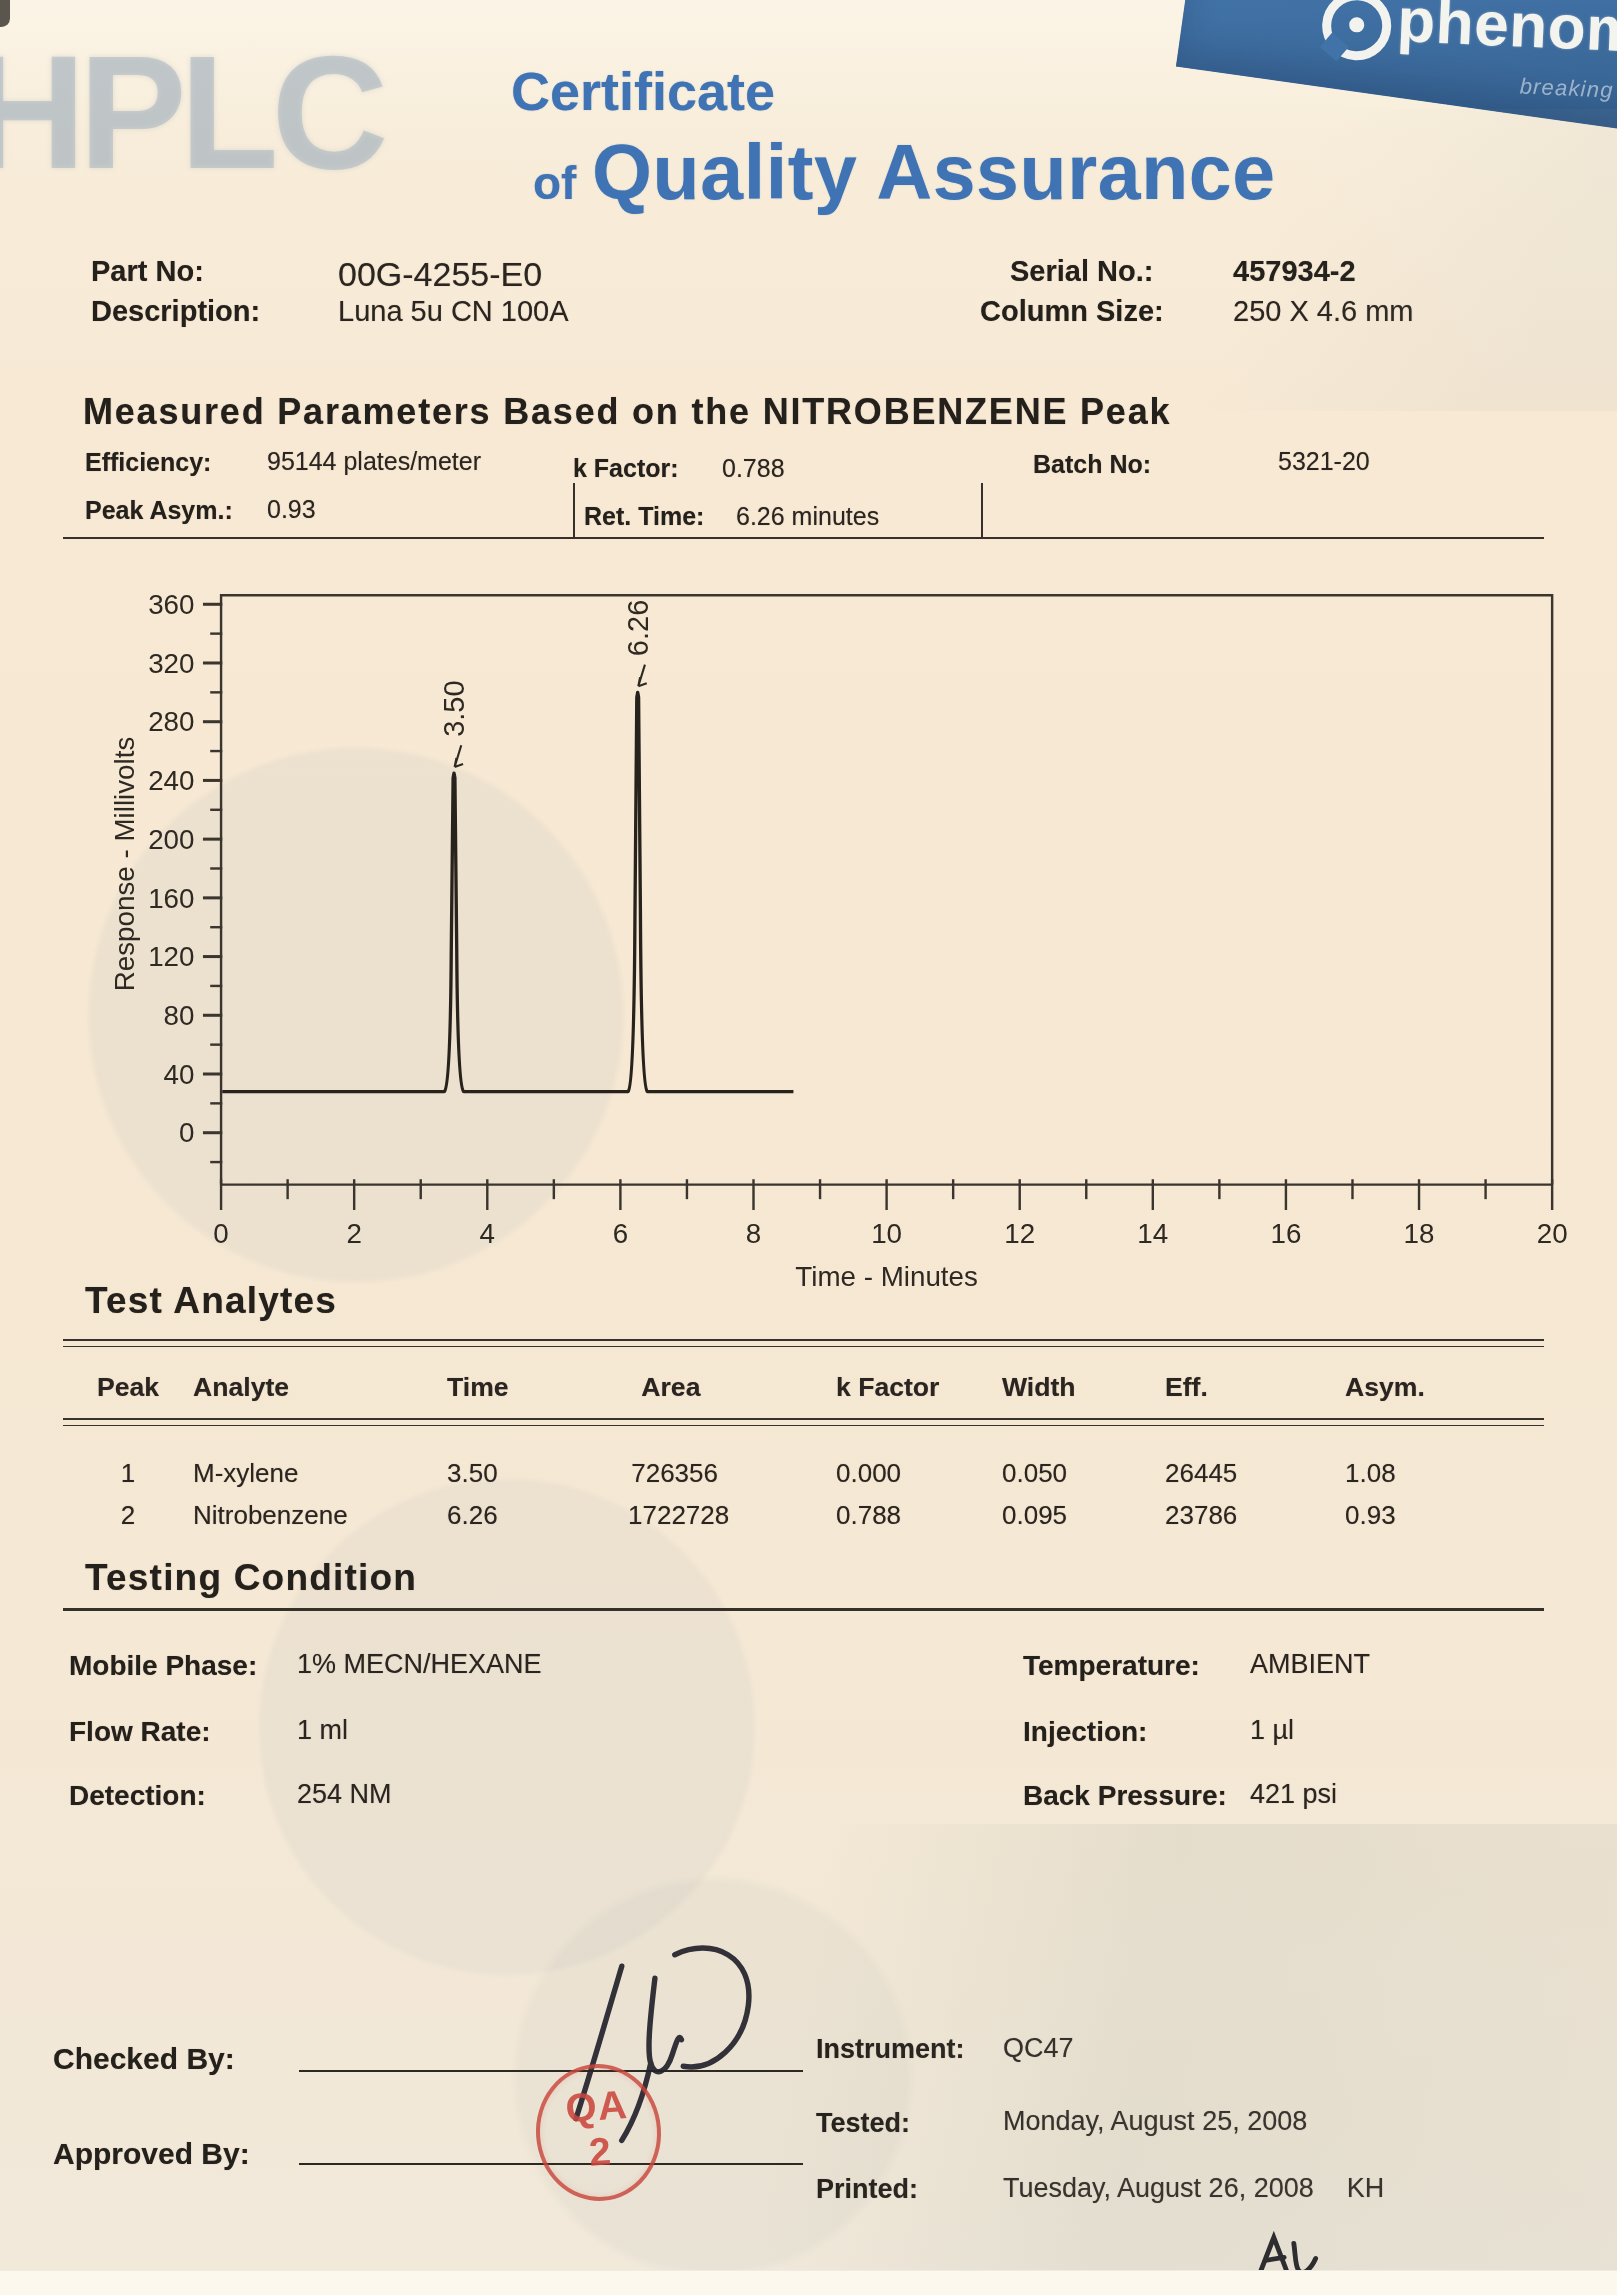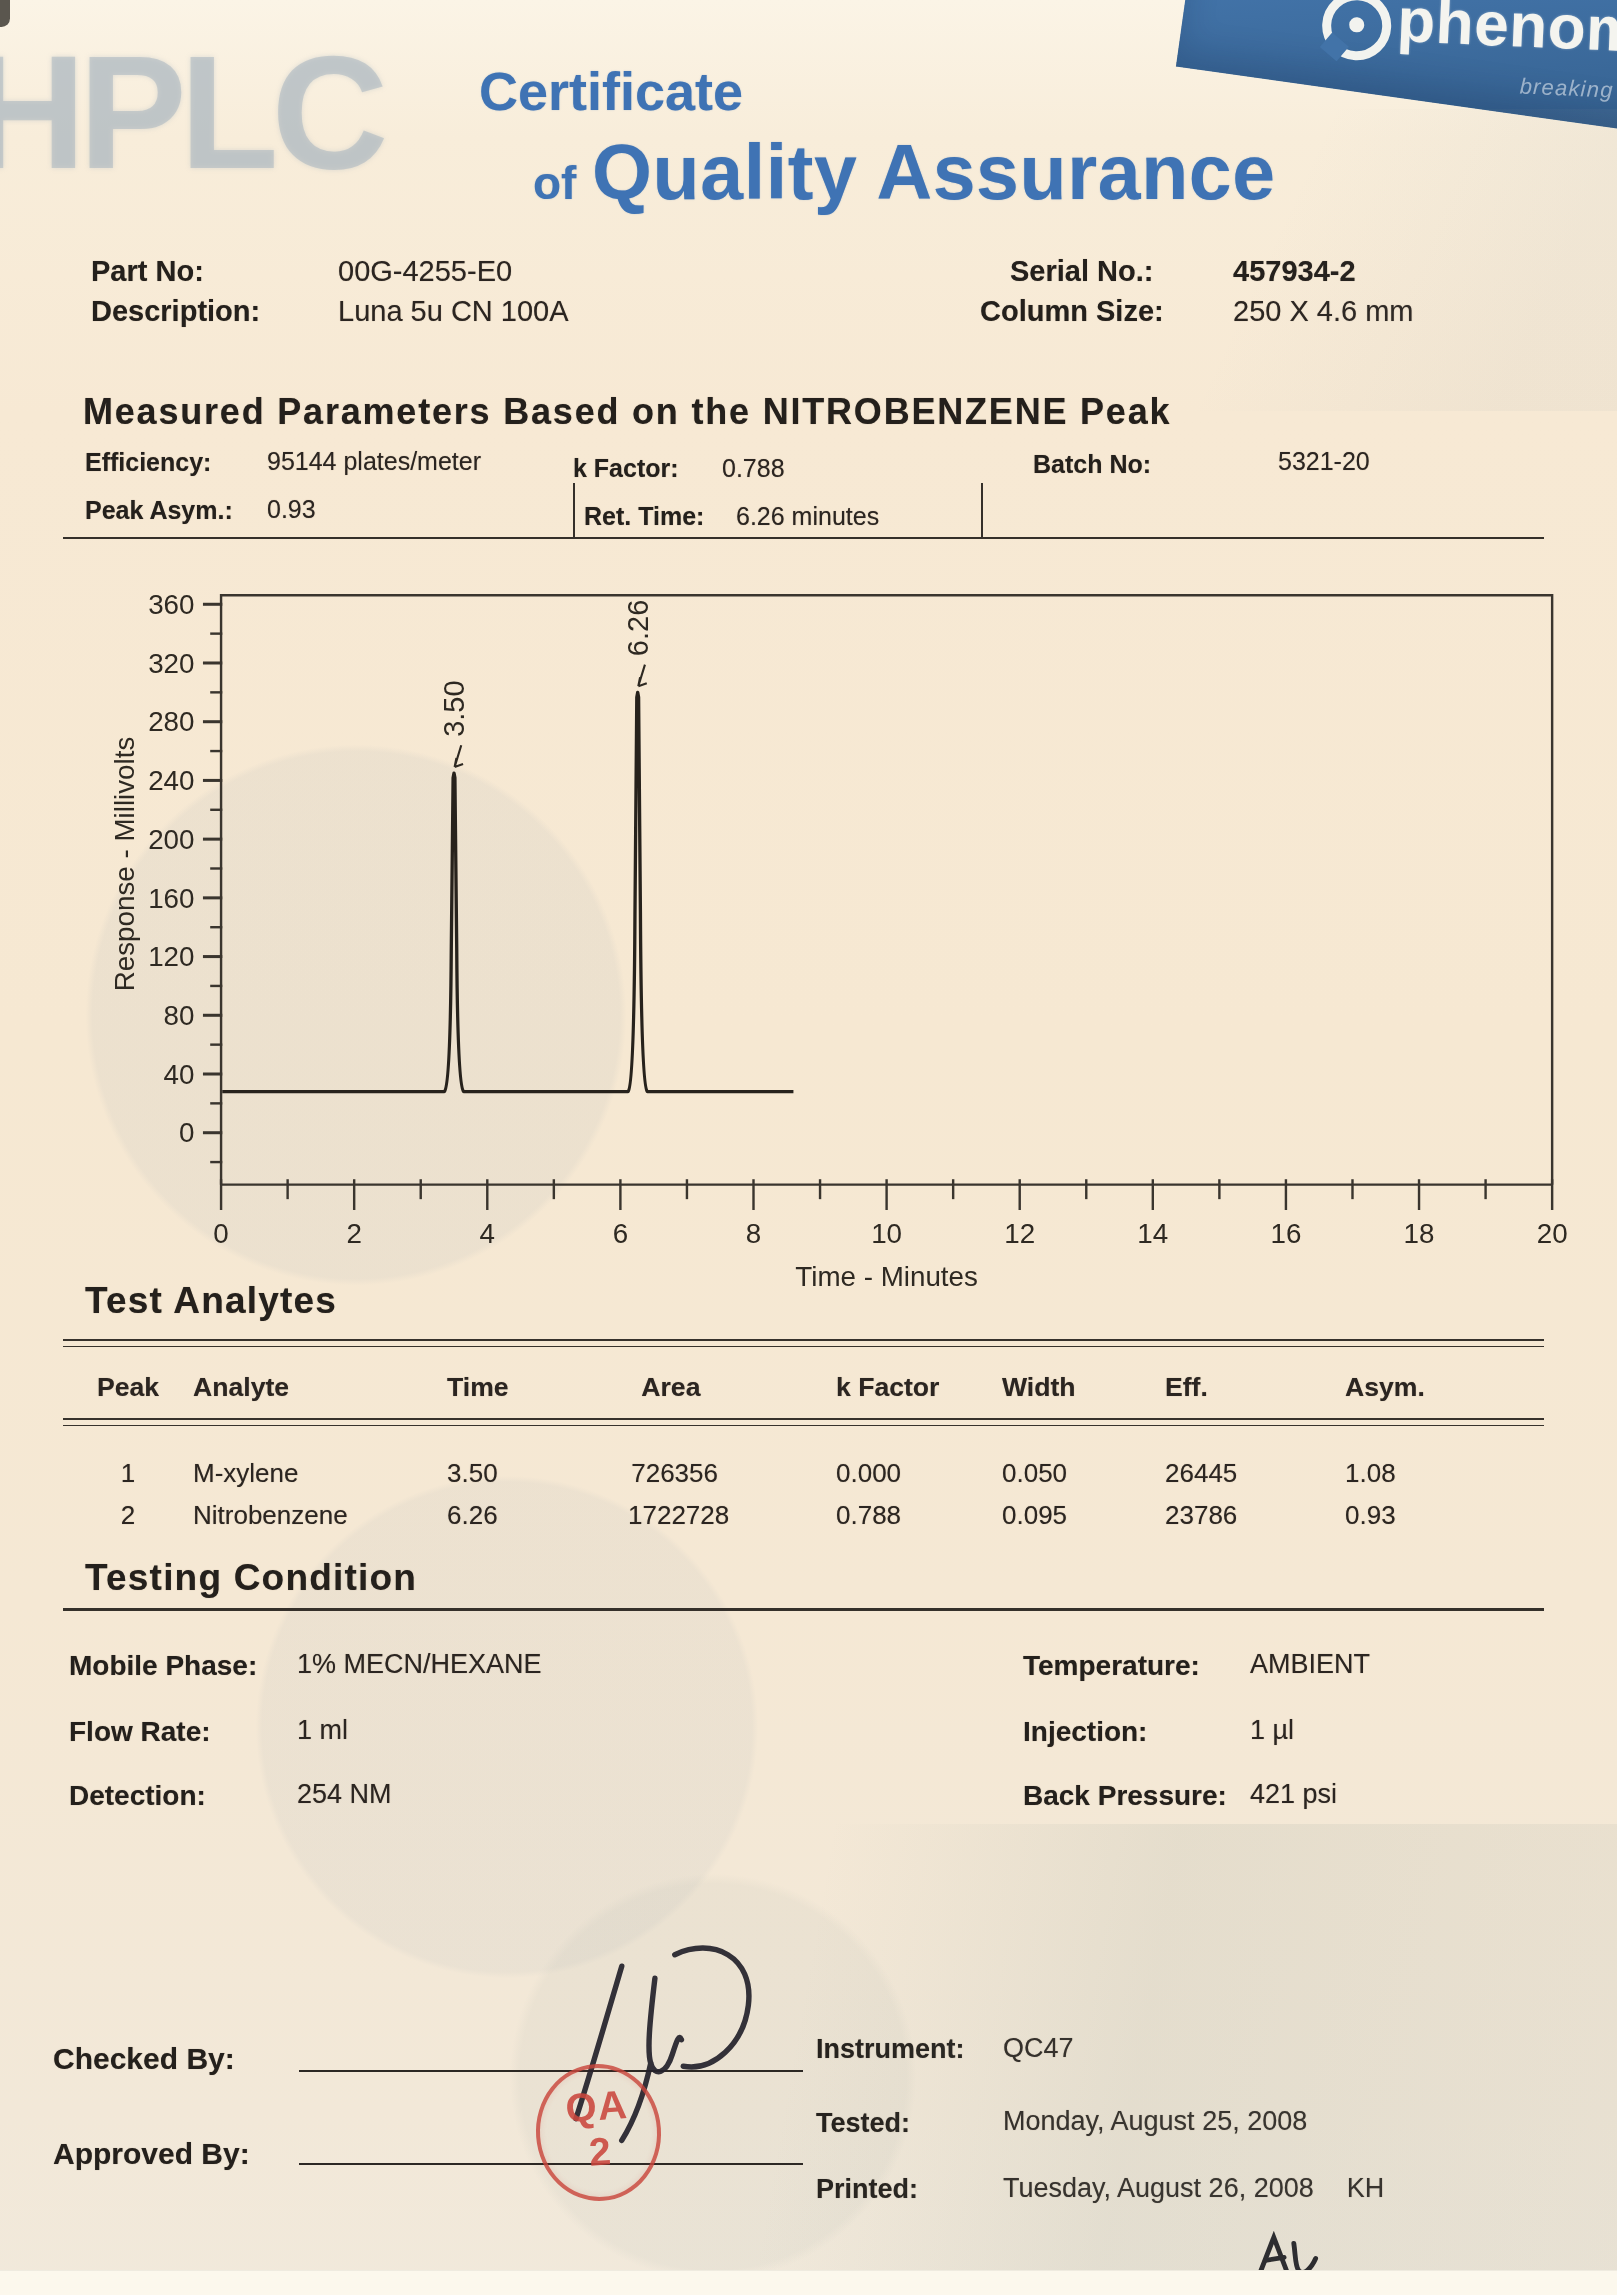--- a/index.html
+++ b/index.html
@@ -62,28 +62,28 @@
   <div class="banner abs" style="top:-121px;right:-66px;width:495px;height:223px;transform:rotate(8deg);"></div>
   <div class="abs" style="left:1298px;top:-13.3px;width:423px;height:139px;transform:rotate(2.5deg);">
     <div class="ring abs" style="left:23px;top:11px;width:51px;height:51px;"></div>
     <div class="ring-dot abs" style="left:50px;top:37px;width:14.5px;height:14.5px;"></div>
     <div class="ring-gap abs" style="left:25px;top:58px;width:22px;height:19.3px;transform:rotate(38deg);"></div>
     <div class="brand-word abs" style="left:98px;top:2.4px;white-space:nowrap;">phenomen</div>
     <div class="brand-tag abs" style="left:223px;top:86px;white-space:nowrap;">breaking</div>
   </div>
 
   <div class="watermark abs" style="left:-31px;top:19.3px;">HPLC</div>
-  <div class="blue-title abs b" style="left:479px;top:60px;font-size:54px;">Certificate</div>
+  <div class="blue-title abs b" style="left:511px;top:60px;font-size:54px;">Certificate</div>
   <div class="abs" style="left:490px;top:128px;white-space:nowrap;display:flex;align-items:baseline;gap:15.7px;margin-left:43px;">
     <span class="blue-title b" style="font-size:46px;">of</span>
     <span class="blue-title b" style="font-size:77px;letter-spacing:0.6px;">Quality Assurance</span>
   </div>
 
   <div class="abs lbl ink" style="left:91px;top:255px;font-size:29px;">Part No:</div>
-  <div class="abs ink" style="left:338px;top:255px;font-size:29px;">00G-4255-E0</div>
+  <div class="abs ink" style="left:338px;top:255px;font-size:34px;">00G-4255-E0</div>
   <div class="abs lbl ink" style="left:91px;top:295px;font-size:29px;">Description:</div>
   <div class="abs ink" style="left:338px;top:295px;font-size:29px;">Luna 5u CN 100A</div>
   <div class="abs lbl ink" style="left:1010px;top:255px;font-size:29px;">Serial No.:</div>
   <div class="abs lbl ink" style="left:1233px;top:255px;font-size:29px;">457934-2</div>
   <div class="abs lbl ink" style="left:980px;top:295px;font-size:29px;">Column Size:</div>
   <div class="abs ink" style="left:1233px;top:295px;font-size:29px;">250 X 4.6 mm</div>
 
   <div class="abs lbl ink" style="left:83px;top:391px;font-size:36px;letter-spacing:1.8px;">Measured Parameters Based on the NITROBENZENE Peak</div>
   <div class="abs lbl ink" style="left:85px;top:448px;font-size:25px;">Efficiency:</div>
   <div class="abs ink" style="left:267px;top:447px;font-size:25px;">95144 plates/meter</div>

